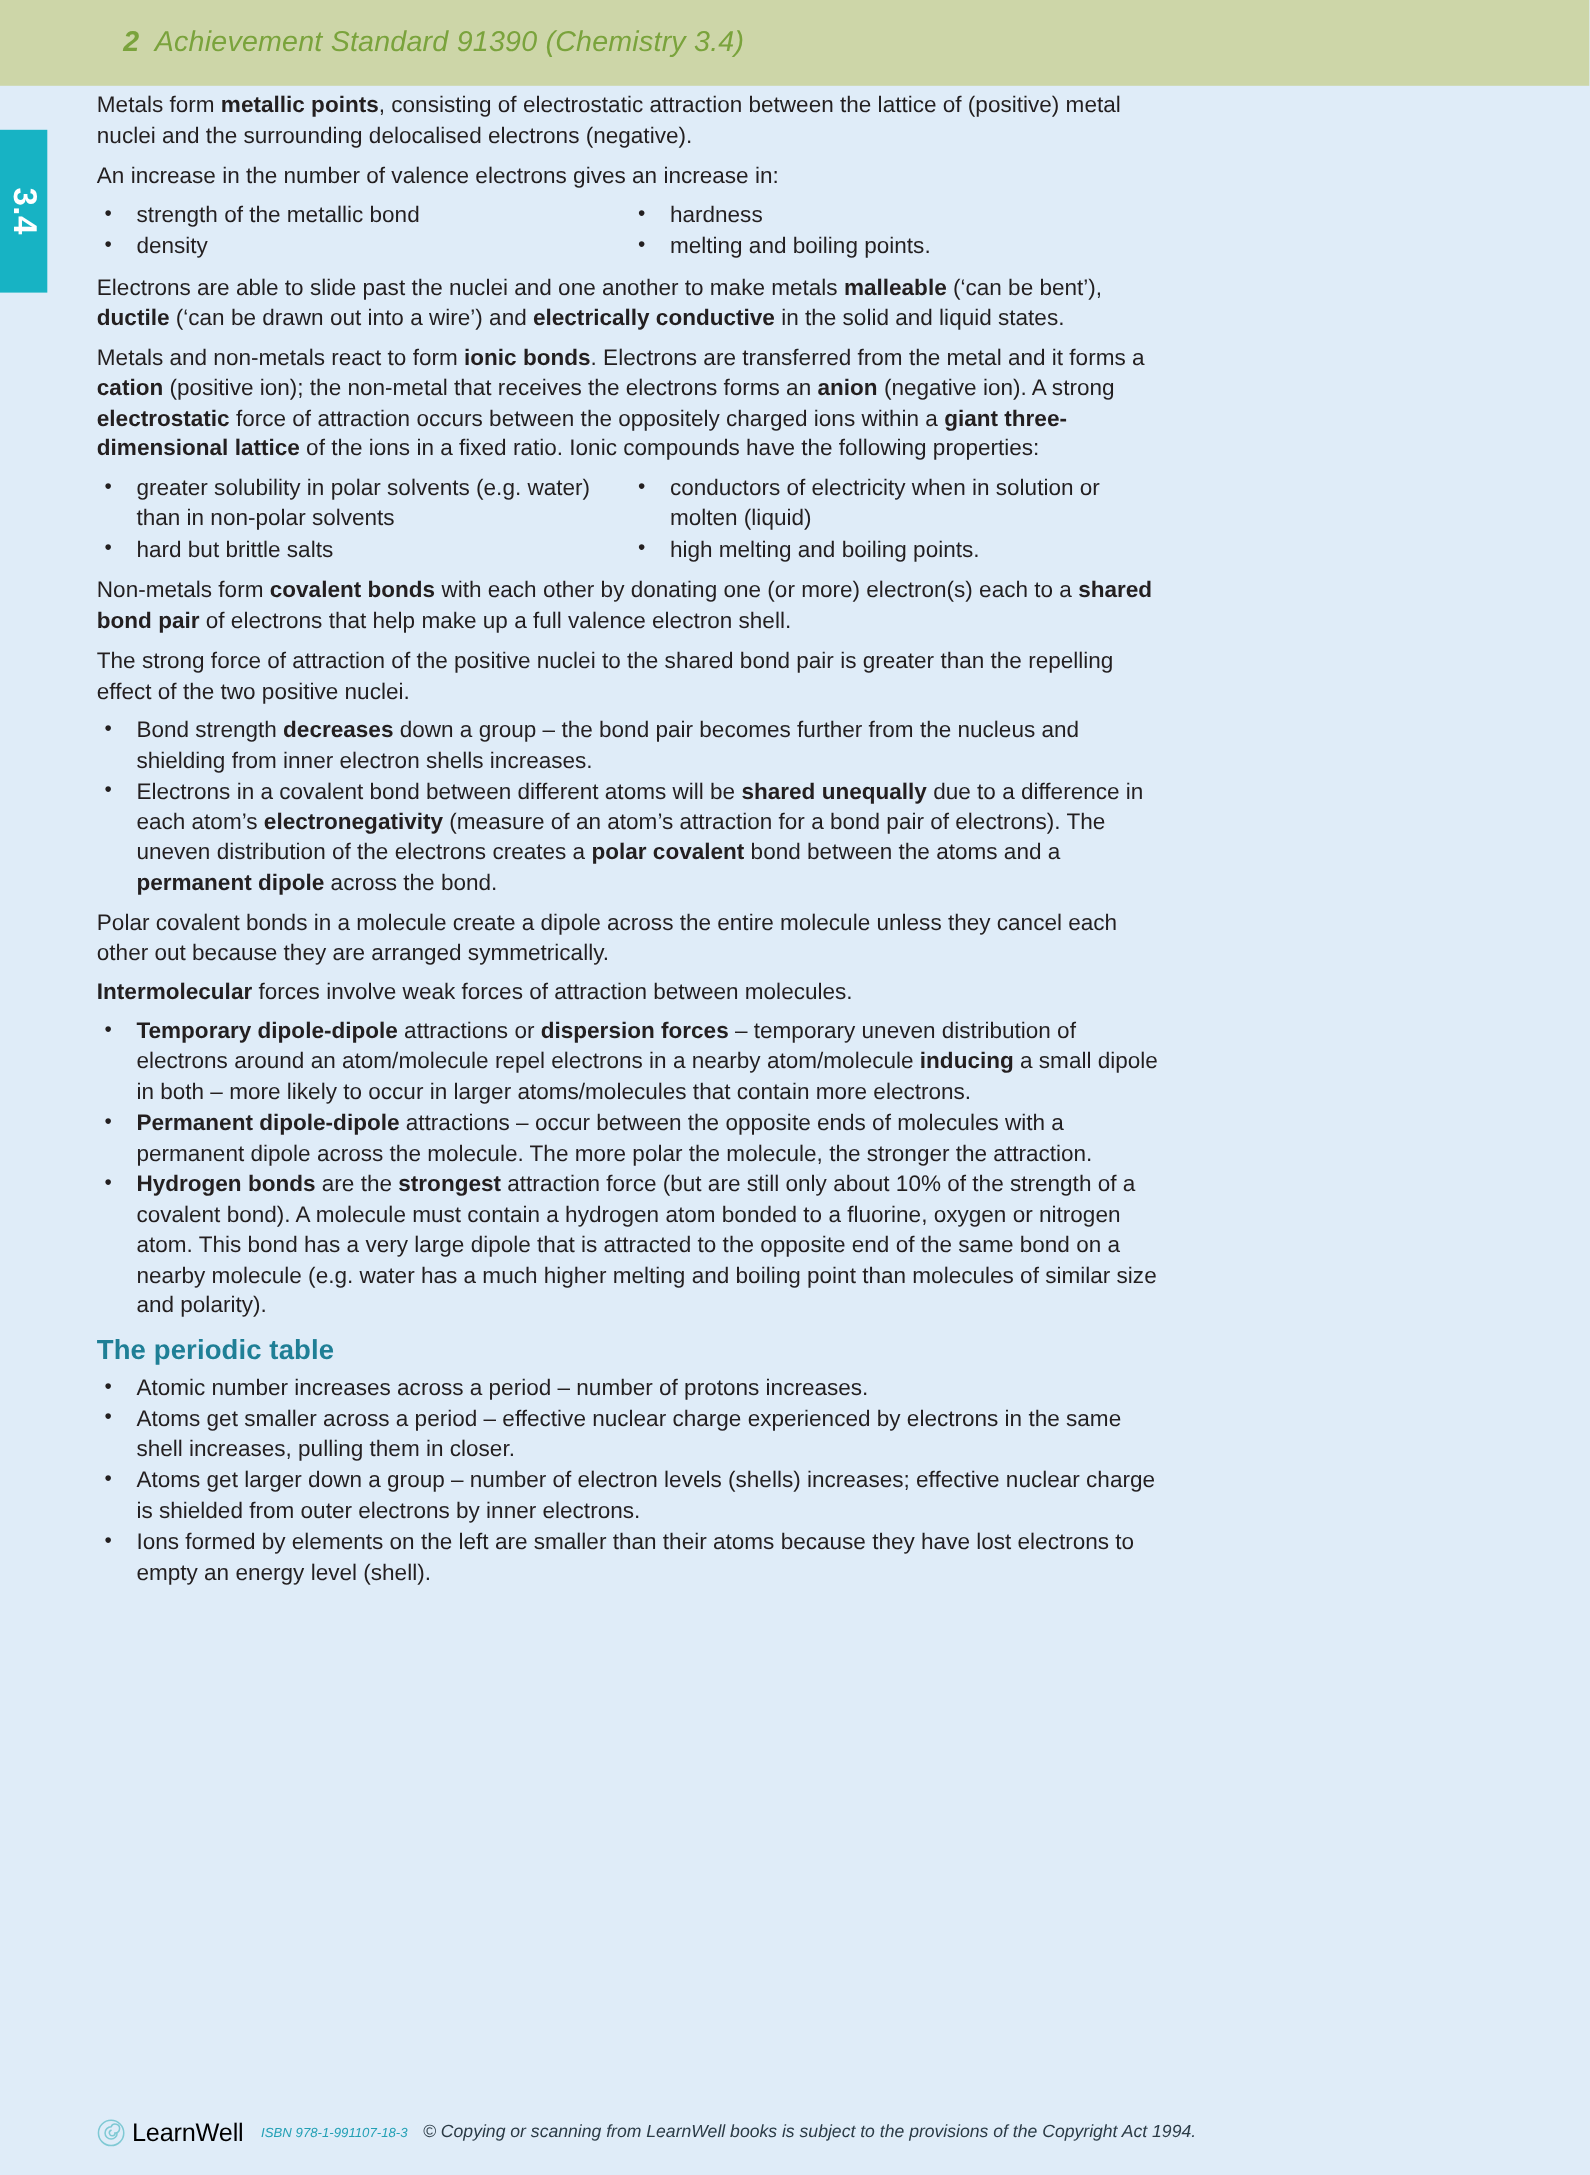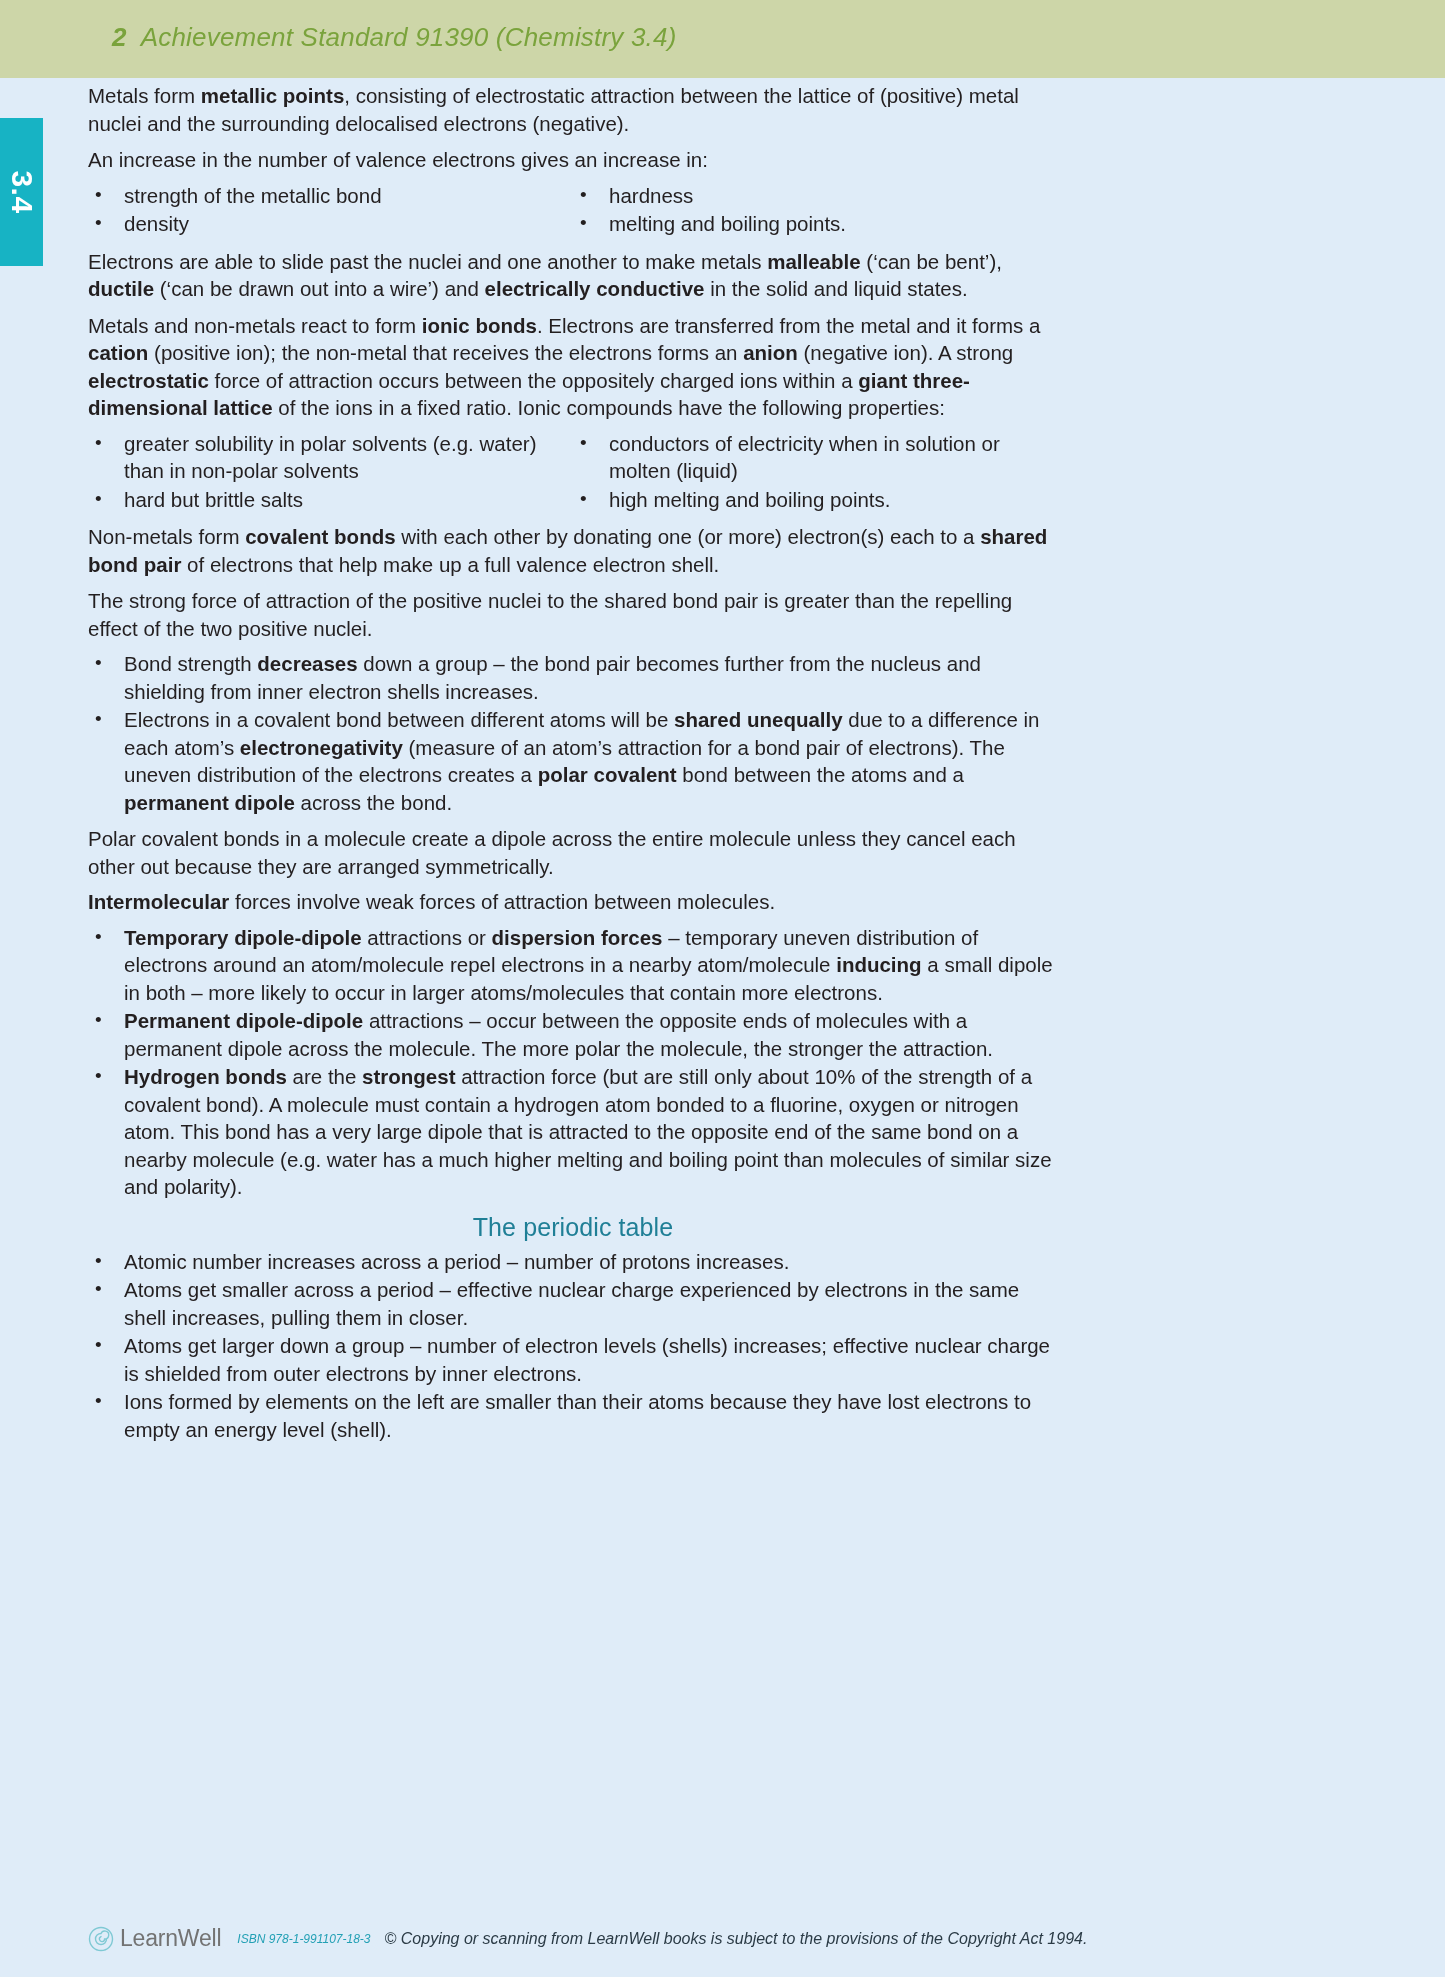--- a/index.html
+++ b/index.html
@@ -110,45 +110,44 @@
   }
   .two-col .col {
     width: 50%;
   }
   .two-col ul.bl { margin-bottom: 0; }
 
   
   h2.section-heading {
     margin: 12px 0 6px 0;
     font-size: 25px;
-    font-weight: normal;
+    font-weight: bold;
     color: #1f7f96;
     letter-spacing: .1px;
-    text-align: center;
   }
 
   
   .footer {
     position: absolute;
     left: 88px;
     top: 1925px;
     width: 1290px;
     display: flex;
     align-items: center;
     white-space: nowrap;
   }
   .footer .logo-mark {
     width: 26px;
     height: 26px;
     margin-right: 6px;
     flex: 0 0 auto;
   }
   .footer .brand {
     font-size: 23px;
-    color: #737373;
+    color: #000000;
     letter-spacing: -.2px;
     margin-right: 16px;
   }
   .footer .isbn {
     font-size: 12px;
     font-style: italic;
     color: #23a0b5;
     margin-right: 14px;
   }
   .footer .copyright {

